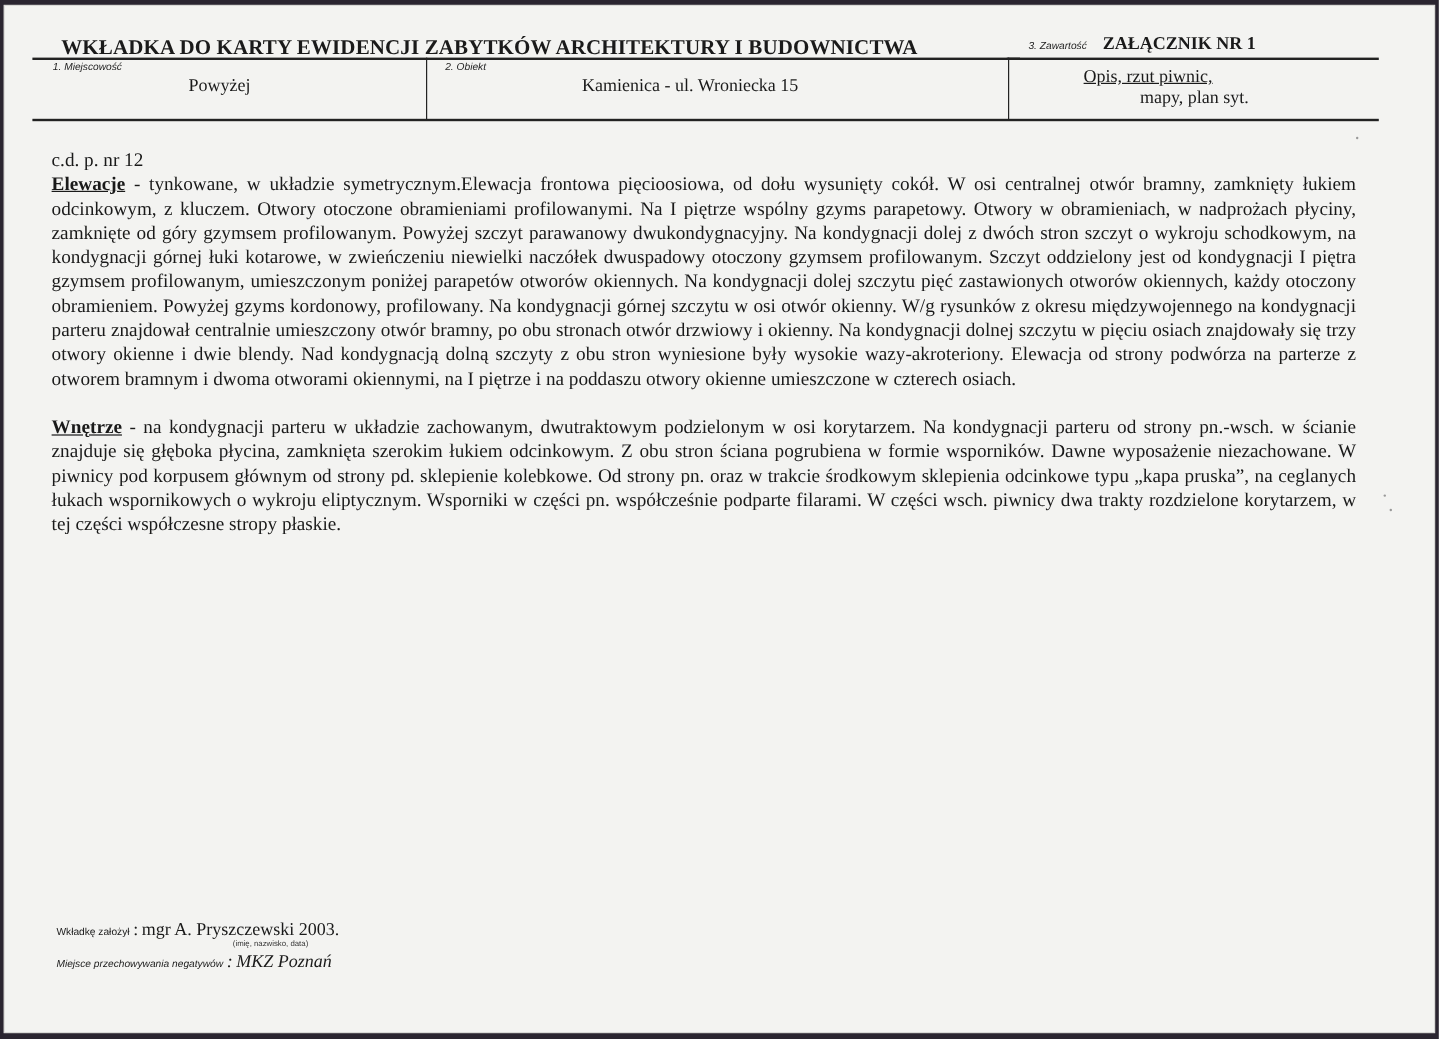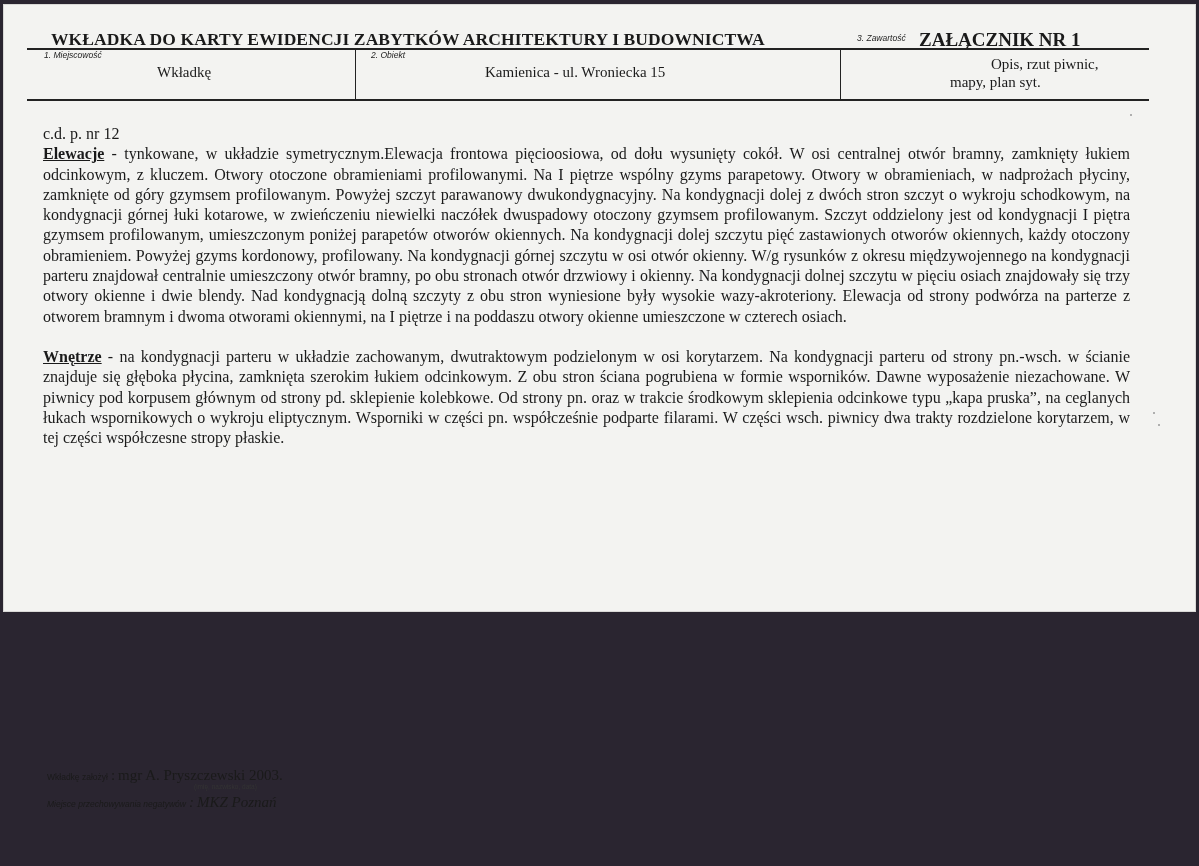--- a/index.html
+++ b/index.html
@@ -13,38 +13,38 @@
       position: relative;
       overflow: hidden;
       font-family: "Liberation Serif", serif;
       color: #1a1a1a;
     }
     .page {
       position: absolute;
       left: 3px;
       top: 4px;
       width: 1193px;
-      height: 608px;
+      height: 857px;
       background: #f3f3f1;
       box-shadow: inset 0 0 0 1px #d9d9d6;
     }
     .header-title {
       position: absolute;
       left: 48px;
       top: 25px;
       font-size: 17.5px;
       font-weight: bold;
       letter-spacing: 0.1px;
       white-space: nowrap;
     }
     .header-annex {
       position: absolute;
       left: 916px;
       top: 25px;
-      font-size: 19px;
+      font-size: 15px;
       font-weight: bold;
       white-space: nowrap;
     }
     .rule {
       position: absolute;
       background: #222;
     }
     .field-label {
       position: absolute;
       font-family: "Liberation Sans", sans-serif;
@@ -117,27 +117,27 @@
   <div class="header-title">WKŁADKA DO KARTY EWIDENCJI ZABYTKÓW ARCHITEKTURY I BUDOWNICTWA</div>
   <div class="header-annex">ZAŁĄCZNIK NR 1</div>
 
   <div class="rule" style="left:24px; top:44px; width:823px; height:1.5px;"></div>
   <div class="rule" style="left:836px; top:44px; width:310px; height:1.5px;"></div>
   <div class="rule" style="left:24px; top:95px; width:1122px; height:1.5px;"></div>
   <div class="rule" style="left:352px; top:44px; width:1px; height:52px;"></div>
   <div class="rule" style="left:837px; top:44px; width:1px; height:52px;"></div>
 
   <div class="field-label" style="left:41px; top:46px;">1. Miejscowość</div>
-  <div class="field-value" style="left:154px; top:60px;">Wkładkę</div>
+  <div class="field-value" style="left:154px; top:60px;">Powyżej</div>
 
   <div class="field-label" style="left:368px; top:46px;">2. Obiekt</div>
   <div class="field-value" style="left:482px; top:60px;">Kamienica - ul. Wroniecka 15</div>
 
   <div class="field-label" style="left:854px; top:29px;">3. Zawartość</div>
-  <div class="field-value" style="left:988px; top:52px;">Opis, rzut piwnic,</div>
+  <div class="field-value" style="left:900px; top:52px;text-decoration:underline;">Opis, rzut piwnic,</div>
   <div class="field-value" style="left:947px; top:70px;">mapy, plan syt.</div>
 
   <div class="content">
     <p>c.d. p. nr 12</p>
     <p><span class="section-head">Elewacje</span><span> - tynkowane, w układzie symetrycznym.Elewacja frontowa pięcioosiowa, od dołu wysunięty cokół. W osi centralnej otwór bramny, zamknięty łukiem odcinkowym, z kluczem. Otwory otoczone obramieniami profilowanymi. Na I piętrze wspólny gzyms parapetowy. Otwory w obramieniach, w nadprożach płyciny, zamknięte od góry gzymsem profilowanym. Powyżej szczyt parawanowy dwukondygnacyjny. Na kondygnacji dolej z dwóch stron szczyt o wykroju schodkowym, na kondygnacji górnej łuki kotarowe, w zwieńczeniu niewielki naczółek dwuspadowy otoczony gzymsem profilowanym. Szczyt oddzielony jest od kondygnacji I piętra gzymsem profilowanym, umieszczonym poniżej parapetów otworów okiennych. Na kondygnacji dolej szczytu pięć zastawionych otworów okiennych, każdy otoczony obramieniem. Powyżej gzyms kordonowy, profilowany. Na kondygnacji górnej szczytu w osi otwór okienny. W/g  rysunków z okresu międzywojennego na kondygnacji parteru znajdował centralnie umieszczony otwór bramny, po obu stronach otwór drzwiowy i okienny. Na kondygnacji dolnej szczytu w pięciu osiach znajdowały się trzy otwory okienne i dwie blendy. Nad kondygnacją dolną szczyty z obu stron wyniesione były wysokie wazy-akroteriony. Elewacja od strony podwórza na parterze z otworem bramnym i dwoma otworami okiennymi, na I piętrze i na poddaszu otwory okienne umieszczone w czterech osiach.</span></p>
     <div class="gap"></div>
     <p><span class="section-head">Wnętrze</span><span> - na kondygnacji parteru w układzie zachowanym, dwutraktowym podzielonym w osi korytarzem. Na kondygnacji parteru od strony pn.-wsch. w ścianie znajduje się głęboka płycina, zamknięta szerokim łukiem odcinkowym. Z obu stron ściana pogrubiena w formie wsporników. Dawne wyposażenie niezachowane. W piwnicy pod korpusem głównym od strony pd. sklepienie kolebkowe. Od strony pn. oraz w trakcie środkowym sklepienia odcinkowe typu „kapa pruska”, na ceglanych łukach wspornikowych o wykroju eliptycznym. Wsporniki w części pn. współcześnie podparte filarami. W części wsch. piwnicy dwa trakty rozdzielone korytarzem, w tej części współczesne stropy płaskie.</span></p>
     <div class="gap"></div>
   </div>
 

